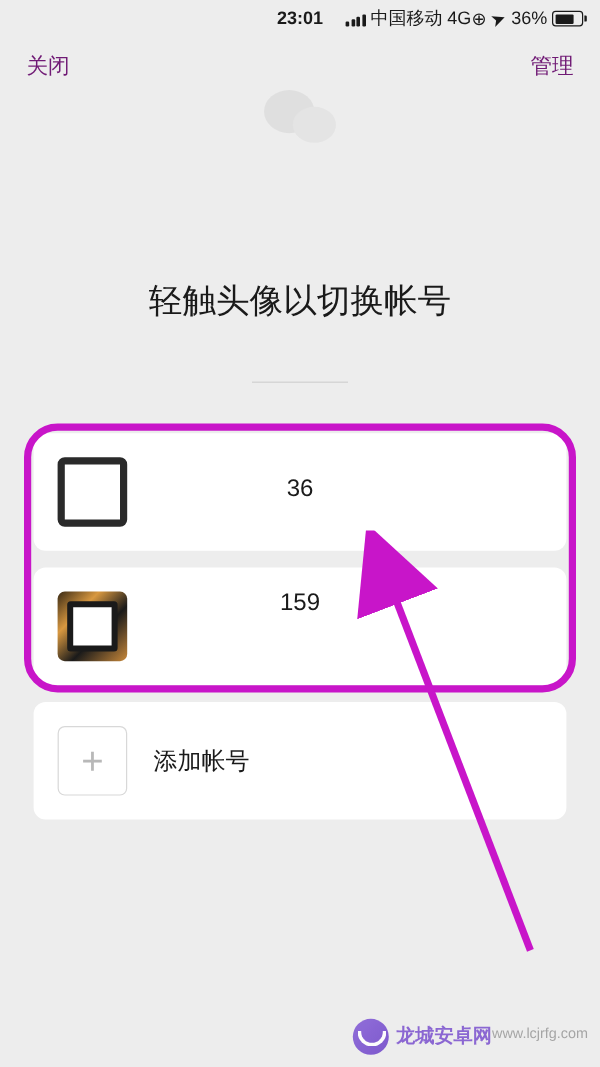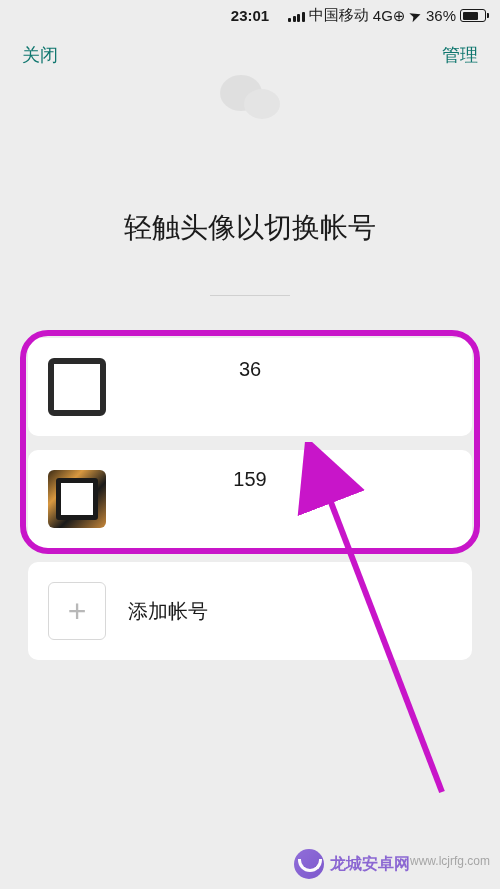--- a/index.html
+++ b/index.html
@@ -78,21 +78,21 @@
     .battery-fill {
       height: 100%;
       background: #1a1a1a;
       border-radius: 1px;
     }
     .nav-bar {
       display: flex;
       justify-content: space-between;
       padding: 14px 22px;
       font-size: 18px;
-      color: #0f766e;
+      color: #701a75;
       font-family: Liberation Mono, monospace;
     }
     .wechat-logo {
       display: flex;
       justify-content: center;
       margin-top: -10px;
       opacity: 0.35;
     }
     .wechat-bubble {
       position: relative;
@@ -114,21 +114,21 @@
       height: 30px;
       background: #d4d4d4;
       border-radius: 50%;
       top: 18px;
       left: 28px;
     }
     .title {
       text-align: center;
       font-size: 28px;
       color: #1a1a1a;
-      margin-top: 82px;
+      margin-top: 105px;
       font-weight: 400;
     }
     .divider {
       width: 80px;
       height: 1px;
       background: #d0d0d0;
       margin: 48px auto 42px auto;
     }
     .account-group {
       margin: 0 28px;
@@ -185,21 +185,21 @@
     }
     .account-name {
       position: absolute;
       left: 50%;
       transform: translateX(-50%);
       font-size: 20px;
       color: #1a1a1a;
       top: 18px;
     }
     .account-name-1 {
-      top: 20px;
+      top: 35px;
     }
     .badge {
       position: absolute;
       left: 128px;
       bottom: 16px;
       background: #e8f8ee;
       color: #2aae67;
       font-size: 15px;
       padding: 4px 10px;
       border-radius: 3px;

